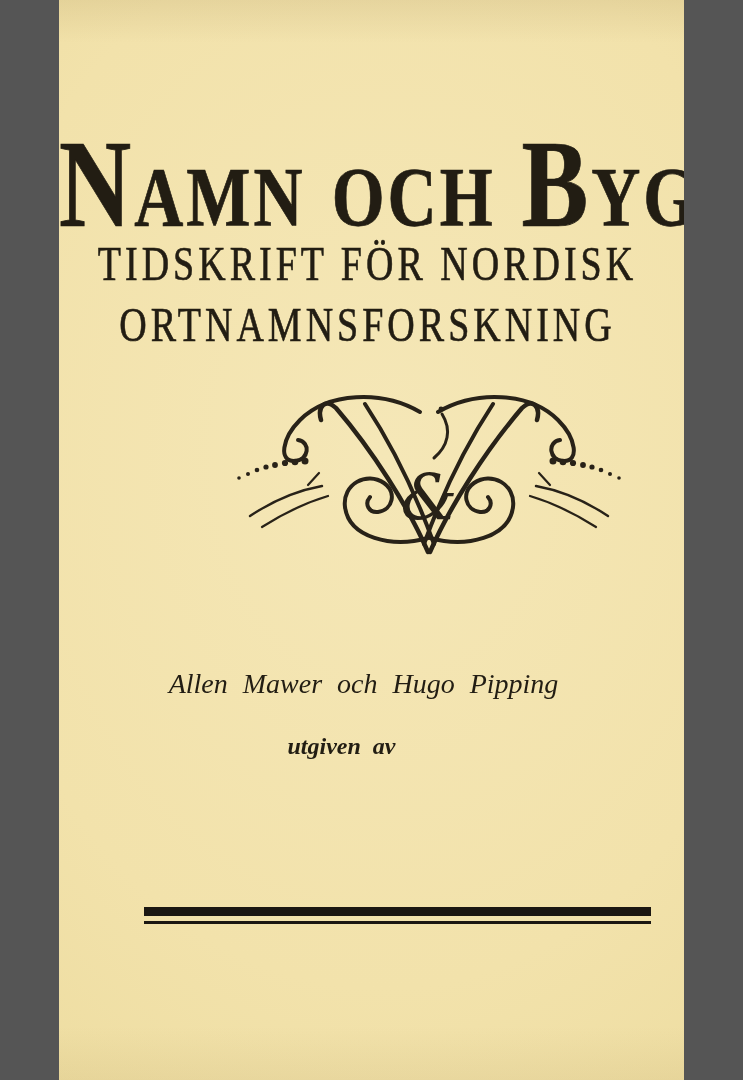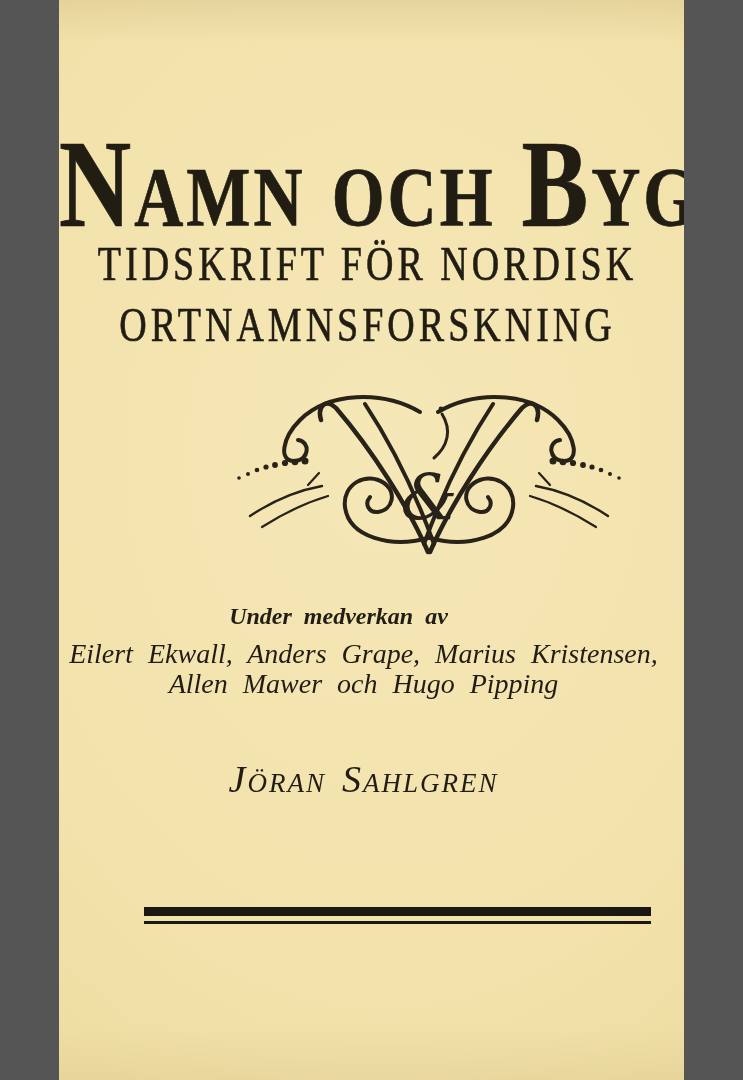--- a/index.html
+++ b/index.html
@@ -99,25 +99,21 @@
             <circle cx="83" cy="73" r="3.5"></circle>
         </g>
       </g>
       <use href="#orn-half" transform="translate(414 0) scale(-1 1)"></use>
       <path d="M 220 26 C 230 42 226 58 212 70" stroke-width="3"></path>
       <circle cx="219" cy="21" r="2.4" fill="#282218" stroke="none"></circle>
       <text x="207" y="132" text-anchor="middle" font-size="64" font-style="italic" font-family="'DejaVu Serif', serif" fill="#282218" stroke="none">&amp;</text>
     </g>
   </svg>
 
-  <div class="abs contrib-heading">Under medverkan av</div>
-  <div class="abs names names1">Eilert Ekwall, Anders Grape, Marius Kristensen,</div>
   <div class="abs names names2">Allen Mawer och Hugo Pipping</div>
 
-  <div class="abs editor">
-    <span class="ini">J</span><span>ÖRAN</span><span class="gap"></span><span class="ini">S</span><span>AHLGREN</span>
-  </div>
+  <div class="abs pub-heading">utgiven av</div>
 
   <div class="rule rule-thick"></div>
   <div class="rule rule-thin"></div>
 
 
 </div>
 
 </body></html>

